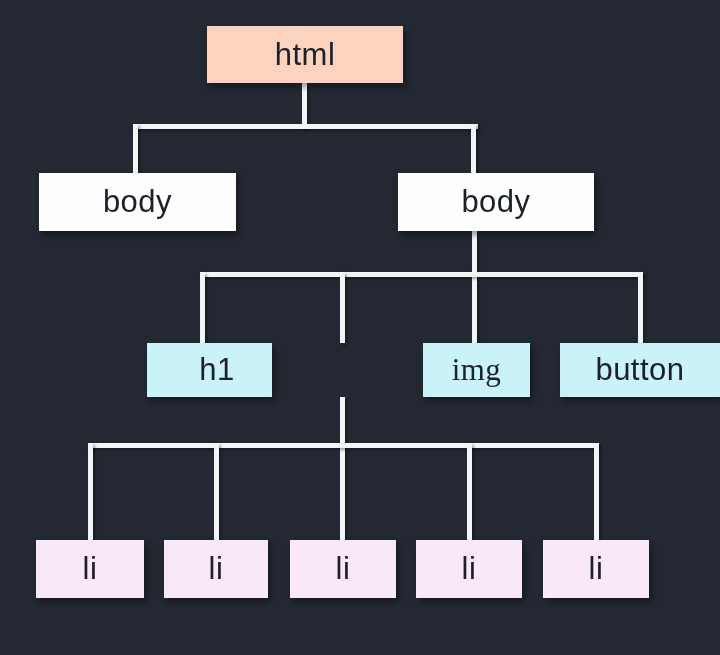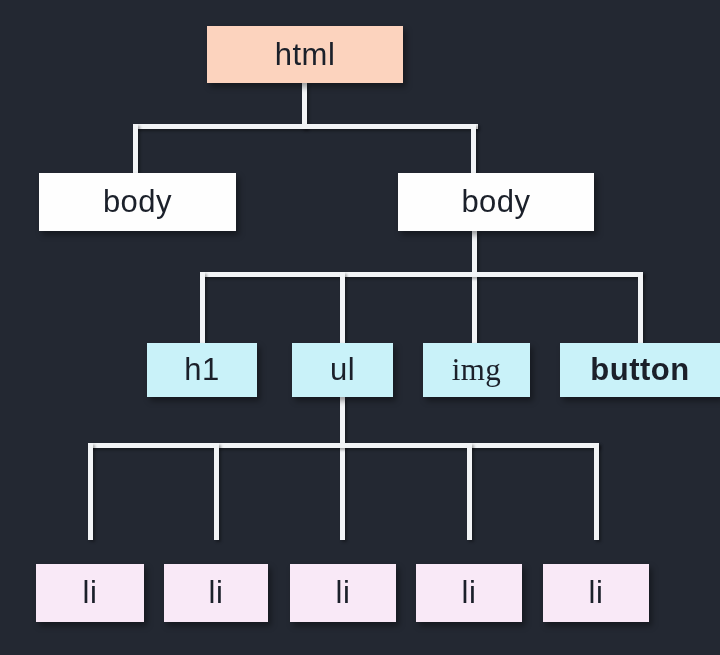--- a/index.html
+++ b/index.html
@@ -22,39 +22,39 @@
     justify-content: center;
     font-size: 31px;
     color: #1b202a;
     z-index: 2;
     box-shadow: 3px 4px 6px rgba(0,0,0,0.38);
     letter-spacing: 0.5px;
   }
   .node-root   { background: #fcd3be; }
   .node-white  { background: #fefefe; }
   .node-cyan   { background: #c9f2f9; }
-  .node-pink   { background: #f9e9f7; margin-top: 24px; }
+  .node-pink   { background: #f9e9f7; }
 
   .line {
     position: absolute;
     background: #f2f4f6;
     z-index: 1;
     box-shadow: 2px 2px 3px rgba(0,0,0,0.35);
   }
 
   
   .n-html   { left: 207px; top: 26px;  width: 196px; height: 57px; }
   
   .n-head   { left: 39px;  top: 173px; width: 197px; height: 58px; }
   .n-body   { left: 364px; top: 173px; width: 196px; height: 58px; margin-left: 34px; }
   
-  .n-h1     { left: 147px; top: 343px; width: 110px; height: 54px; }
+  .n-h1     { left: 147px; top: 343px; width: 110px; height: 54px; padding-left: 15px; }
   .n-ul     { left: 292px; top: 343px; width: 101px; height: 54px; }
   .n-img    { left: 423px; top: 343px; width: 107px; height: 54px; font-family: Liberation Serif, serif; }
-  .n-button { left: 560px; top: 343px; width: 160px; height: 54px; font-weight: bold; }
+  .n-button { left: 560px; top: 343px; width: 160px; height: 54px; }
   
   .n-li1 { left: 36px;  top: 540px; width: 108px; height: 58px; }
   .n-li2 { left: 164px; top: 540px; width: 104px; height: 58px; }
   .n-li3 { left: 290px; top: 540px; width: 106px; height: 58px; }
   .n-li4 { left: 416px; top: 540px; width: 106px; height: 58px; }
   .n-li5 { left: 543px; top: 540px; width: 106px; height: 58px; }
 
   
   .l-html-down  { left: 302px; top: 83px;  width: 5px;   height: 46px; }
   .l-h1-bar     { left: 133px; top: 124px; width: 345px; height: 5px;  }
@@ -106,23 +106,20 @@
   <div class="node node-white n-head">
     <span>body</span>
   </div>
   <div class="node node-white n-body">
     <span>body</span>
   </div>
 
   <div class="node node-cyan n-h1">
     <span>h1</span>
   </div>
-  <div class="node node-cyan n-ul">
-    <span>ul</span>
-  </div>
   <div class="node node-cyan n-img">
     <span>img</span>
   </div>
   <div class="node node-cyan n-button">
     <span>button</span>
   </div>
 
   <div class="node node-pink n-li1">
     <span>li</span>
   </div>

